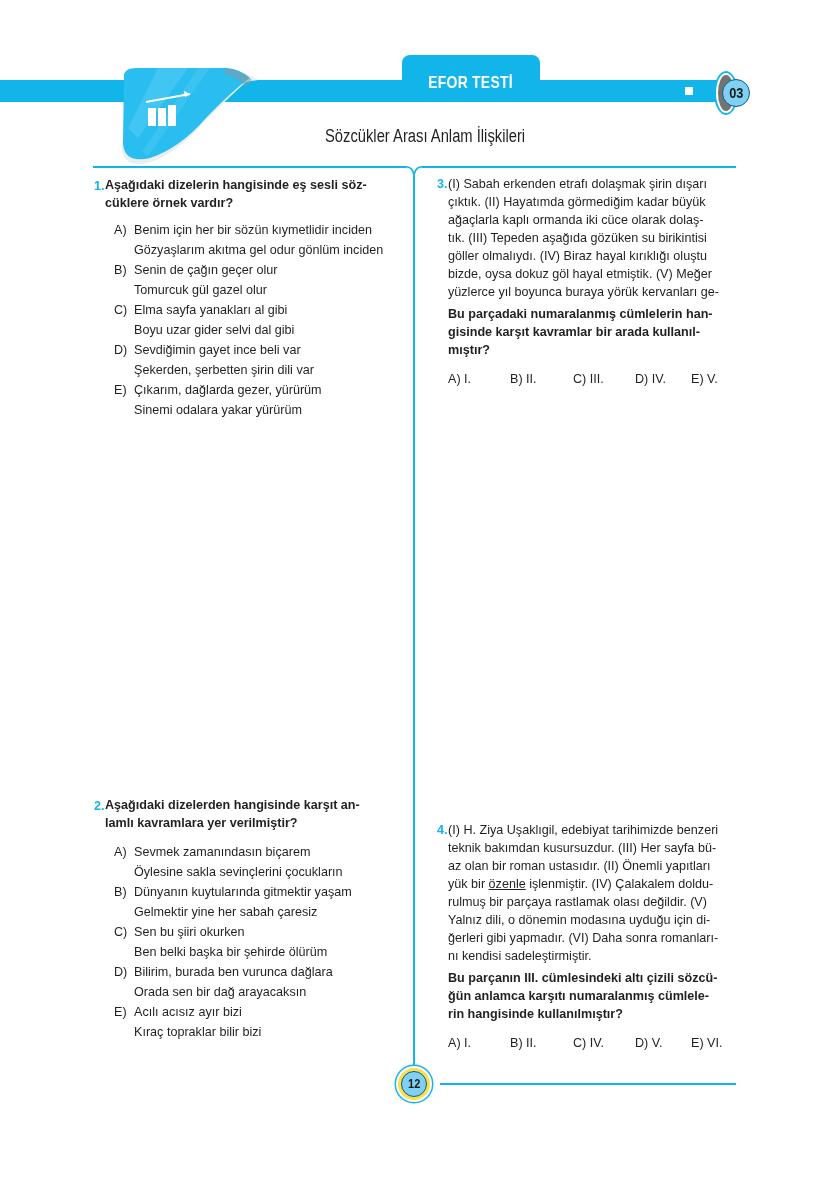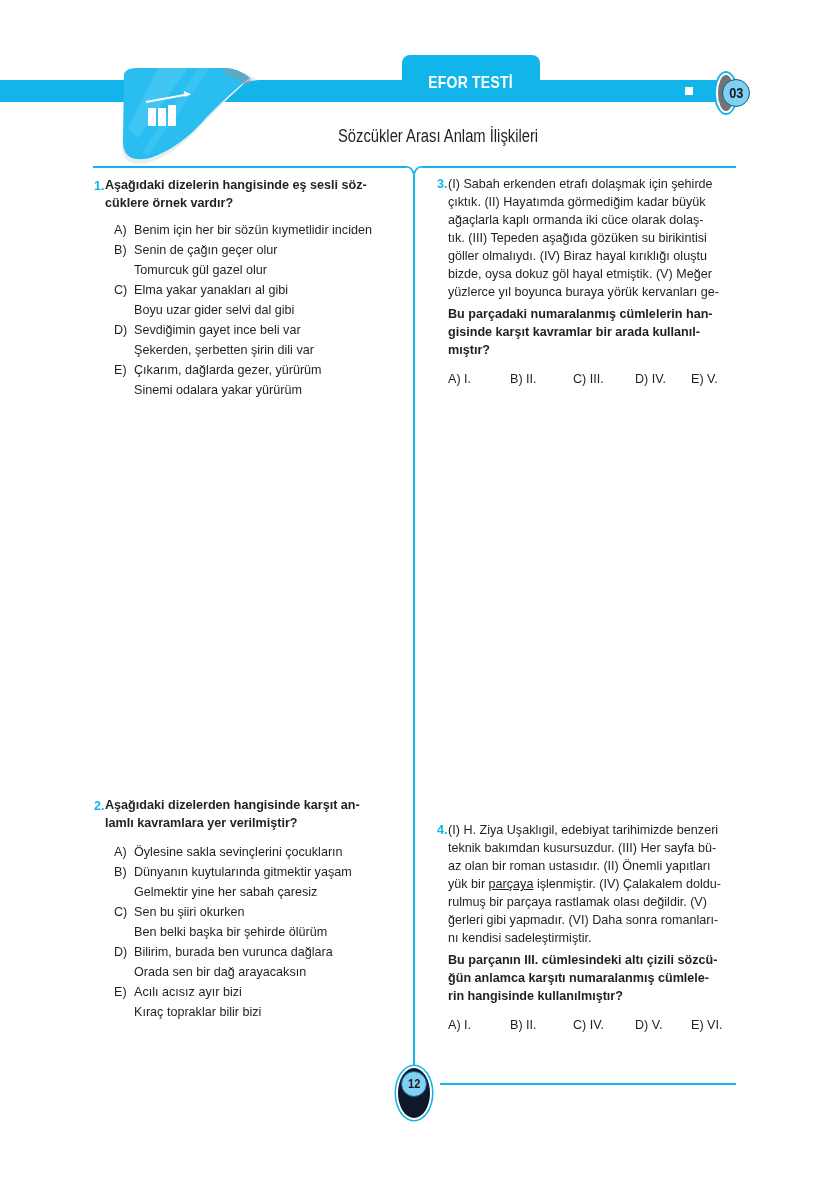--- a/index.html
+++ b/index.html
@@ -26,41 +26,41 @@
     background: #737373; box-shadow: 0 0 0 2px #fff, 0 0 0 4px #12b5ea;
   }
   .badge-inner {
     position: absolute; left: 4px; top: 4px; width: 28px; height: 28px; border-radius: 50%;
     background: #7fd0f2; border: 1.5px solid #0a5f86; box-sizing: border-box;
     font-weight: bold; font-size: 15px; color: #1a1a1a; text-align: center; line-height: 26px;
   }
   .badge-inner span { display:inline-block; transform: scaleX(0.85); }
   .flag { position: absolute; left: 118px; top: 68px; width: 145px; height: 100px; }
   .topic-title {
-    position: absolute; left: 290px; top: 126px; width: 270px; text-align: right;
+    position: absolute; left: 290px; top: 126px; width: 270px; text-align: center;
     font-size: 18px; color: #231f20;
   }
   .topic-title span { display: inline-block; transform: scaleX(0.82); white-space: nowrap; }
   .frame-line { position: absolute; background: #12b5ea; }
   .col {
     position: absolute; font-size: 12.6px; line-height: 20px;
   }
   .q-num { color: #12b5ea; font-weight: bold; position: absolute; left: 0; }
   .q-text { margin-left: 11px; }
   .stem { font-weight: bold; line-height: 18px; }
   .opt { position: relative; padding-left: 40px; line-height: 20px; }
   .opt .letter { position: absolute; left: 20px; }
   .opt-line { display: block; white-space: nowrap; }
   .passage { text-align: justify; line-height: 18px; font-size: 12.6px; }
   .passage .ul { text-decoration: underline; }
   .answers { display: flex; margin-top: 8px; font-size: 12.6px; }
   .answers span { display: inline-block; }
   .page-circle {
-    position: absolute; left: 398px; top: 1068px; width: 32px; height: 50px; border-radius: 50%;
-    background: #0f172a; box-shadow: 0 0 0 2px #fff, 0 0 0 3.5px #12b5ea;
+    position: absolute; left: 398px; top: 1068px; width: 32px; height: 32px; border-radius: 50%;
+    background: #fde047; box-shadow: 0 0 0 2px #fff, 0 0 0 3.5px #12b5ea;
   }
   .page-inner {
     position: absolute; left: 3px; top: 3px; width: 26px; height: 26px; border-radius: 50%;
     background: #7fd0f2; border: 1px solid #0a5f86; box-sizing: border-box;
     font-weight: bold; font-size: 13px; color: #1a1a1a; text-align: center; line-height: 24px;
   }
   .page-inner span { display:inline-block; transform: scaleX(0.85); }
 </style>
 </head>
 <body>
@@ -101,29 +101,30 @@
 <div class="col" style="left:94px; top:176px; width:305px;">
   <span class="q-num">1.</span>
   <div class="q-text stem">
     <span class="opt-line">Aşağıdaki dizelerin hangisinde eş sesli söz-</span>
     <span class="opt-line">cüklere örnek vardır?</span>
   </div>
   <div style="height:8px"></div>
   <div class="opt">
       <span class="letter">A)</span>
       <span class="opt-line">Benim için her bir sözün kıymetlidir inciden</span>
+      <span class="opt-line">Gözyaşlarım akıtma gel odur gönlüm inciden</span>
     </div>
   <div class="opt">
       <span class="letter">B)</span>
       <span class="opt-line">Senin de çağın geçer olur</span>
       <span class="opt-line">Tomurcuk gül gazel olur</span>
     </div>
   <div class="opt">
       <span class="letter">C)</span>
-      <span class="opt-line">Elma yakar yanakları al gibi</span>
+      <span class="opt-line">Elma sayfa yanakları al gibi</span>
       <span class="opt-line">Boyu uzar gider selvi dal gibi</span>
     </div>
   <div class="opt">
       <span class="letter">D)</span>
       <span class="opt-line">Sevdiğimin gayet ince beli var</span>
       <span class="opt-line">Şekerden, şerbetten şirin dili var</span>
     </div>
   <div class="opt">
       <span class="letter">E)</span>
       <span class="opt-line">Çıkarım, dağlarda gezer, yürürüm</span>
@@ -133,20 +134,21 @@
 
 <div class="col" style="left:94px; top:796px; width:305px;">
   <span class="q-num">2.</span>
   <div class="q-text stem">
     <span class="opt-line">Aşağıdaki dizelerden hangisinde karşıt an-</span>
     <span class="opt-line">lamlı kavramlara yer verilmiştir?</span>
   </div>
   <div style="height:10px"></div>
   <div class="opt">
       <span class="letter">A)</span>
+      <span class="opt-line">Sevmek zamanındasın biçarem</span>
       <span class="opt-line">Öylesine sakla sevinçlerini çocukların</span>
     </div>
   <div class="opt">
       <span class="letter">B)</span>
       <span class="opt-line">Dünyanın kuytularında gitmektir yaşam</span>
       <span class="opt-line">Gelmektir yine her sabah çaresiz</span>
     </div>
   <div class="opt">
       <span class="letter">C)</span>
       <span class="opt-line">Sen bu şiiri okurken</span>
@@ -160,21 +162,21 @@
   <div class="opt">
       <span class="letter">E)</span>
       <span class="opt-line">Acılı acısız ayır bizi</span>
       <span class="opt-line">Kıraç topraklar bilir bizi</span>
     </div>
 </div>
 
 <div class="col" style="left:437px; top:175px; width:300px;">
   <span class="q-num" style="line-height:18px;">3.</span>
   <div class="q-text passage">
-    <span class="opt-line">(I) Sabah erkenden etrafı dolaşmak için şehirde</span>
+    <span class="opt-line">(I) Sabah erkenden etrafı dolaşmak şirin dışarı</span>
     <span class="opt-line">çıktık. (II) Hayatımda görmediğim kadar büyük</span>
     <span class="opt-line">ağaçlarla kaplı ormanda iki cüce olarak dolaş-</span>
     <span class="opt-line">tık. (III) Tepeden aşağıda gözüken su birikintisi</span>
     <span class="opt-line">göller olmalıydı. (IV) Biraz hayal kırıklığı oluştu</span>
     <span class="opt-line">bizde, oysa dokuz göl hayal etmiştik. (V) Meğer</span>
     <span class="opt-line">yüzlerce yıl boyunca buraya yörük kervanları ge-</span>
   </div>
   <div class="q-text stem" style="margin-top:4px;">
     <span class="opt-line">Bu parçadaki numaralanmış cümlelerin han-</span>
     <span class="opt-line">gisinde karşıt kavramlar bir arada kullanıl-</span>
@@ -188,22 +190,23 @@
     <span>E) V.</span>
   </div>
 </div>
 
 <div class="col" style="left:437px; top:821px; width:300px;">
   <span class="q-num" style="line-height:18px;">4.</span>
   <div class="q-text passage">
     <span class="opt-line">(I) H. Ziya Uşaklıgil, edebiyat tarihimizde benzeri</span>
     <span class="opt-line">teknik bakımdan kusursuzdur. (III) Her sayfa bü-</span>
     <span class="opt-line">az olan bir roman ustasıdır. (II) Önemli yapıtları</span>
-    <span class="opt-line"><span>yük bir </span><span class="ul">parçaya</span><span> işlenmiştir. (IV) Çalakalem doldu-</span></span>
+    <span class="opt-line"><span>yük bir </span><span class="ul">özenle</span><span> işlenmiştir. (IV) Çalakalem doldu-</span></span>
     <span class="opt-line">rulmuş bir parçaya rastlamak olası değildir. (V)</span>
+    <span class="opt-line">Yalnız dili, o dönemin modasına uyduğu için di-</span>
     <span class="opt-line">ğerleri gibi yapmadır. (VI) Daha sonra romanları-</span>
     <span class="opt-line">nı kendisi sadeleştirmiştir.</span>
   </div>
   <div class="q-text stem" style="margin-top:4px;">
     <span class="opt-line">Bu parçanın III. cümlesindeki altı çizili sözcü-</span>
     <span class="opt-line">ğün anlamca karşıtı numaralanmış cümlele-</span>
     <span class="opt-line">rin hangisinde kullanılmıştır?</span>
   </div>
   <div class="q-text answers" style="margin-top:10px;">
     <span style="width:62px;">A) I.</span>

